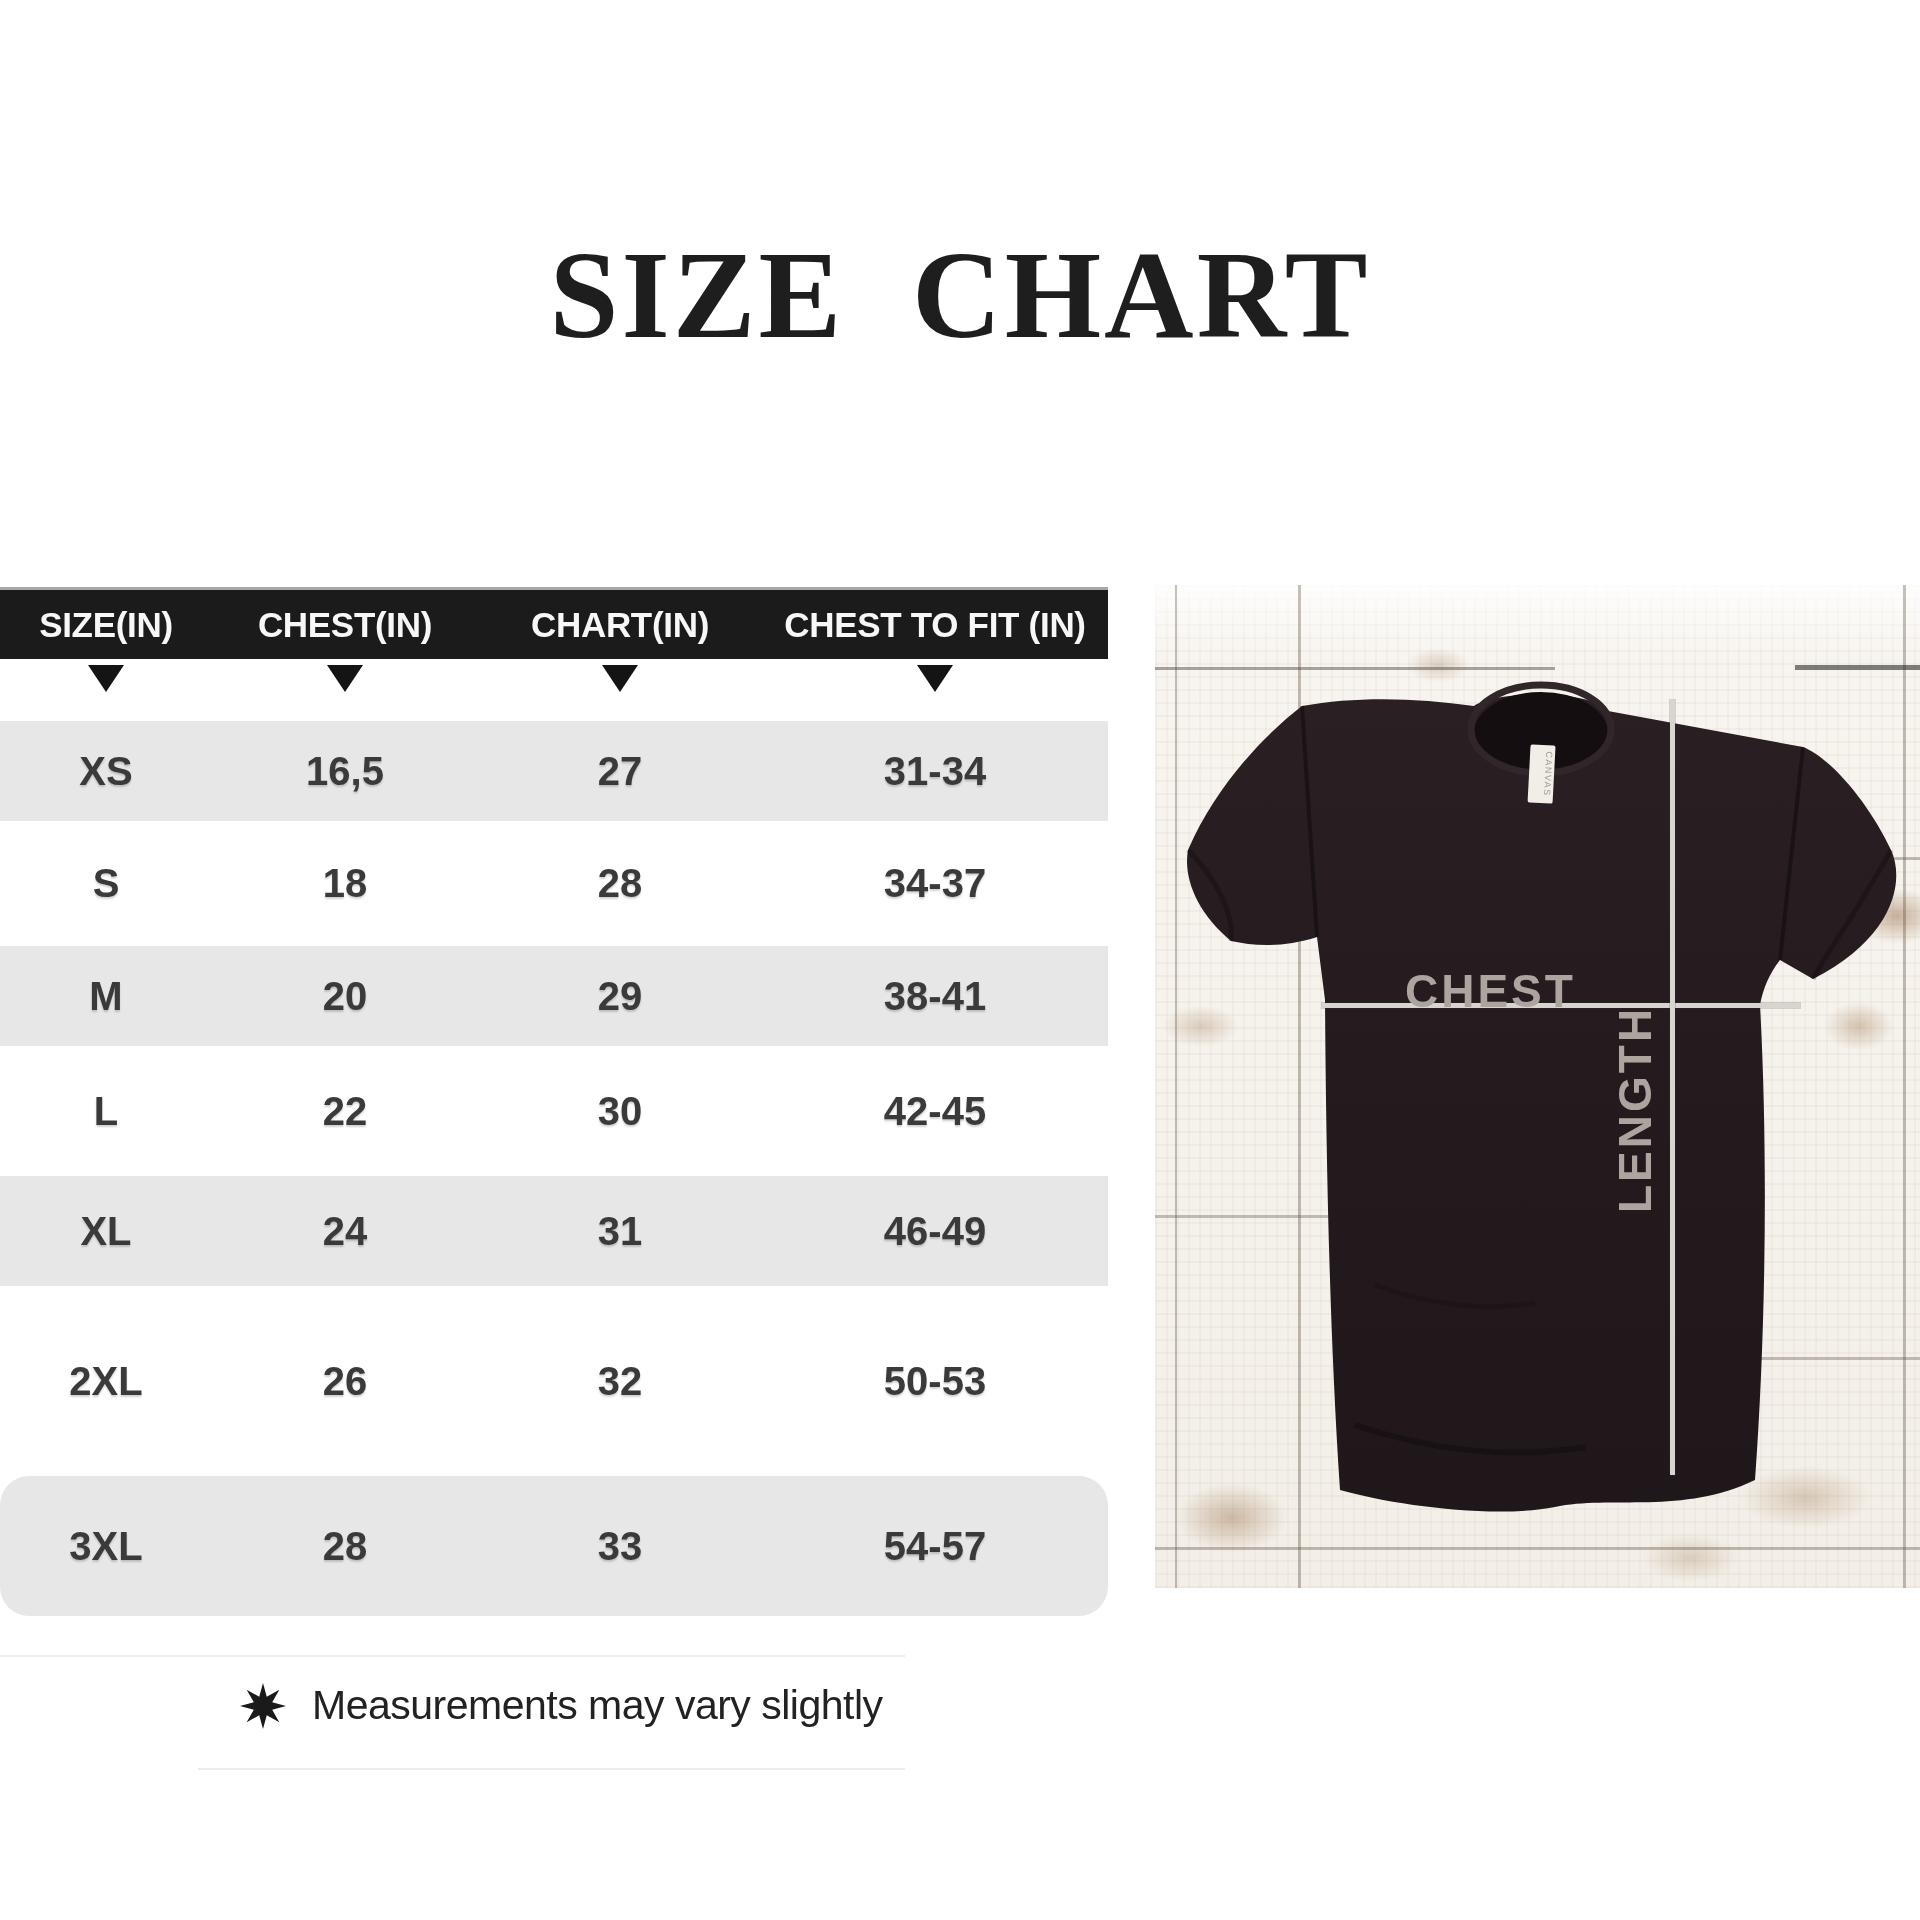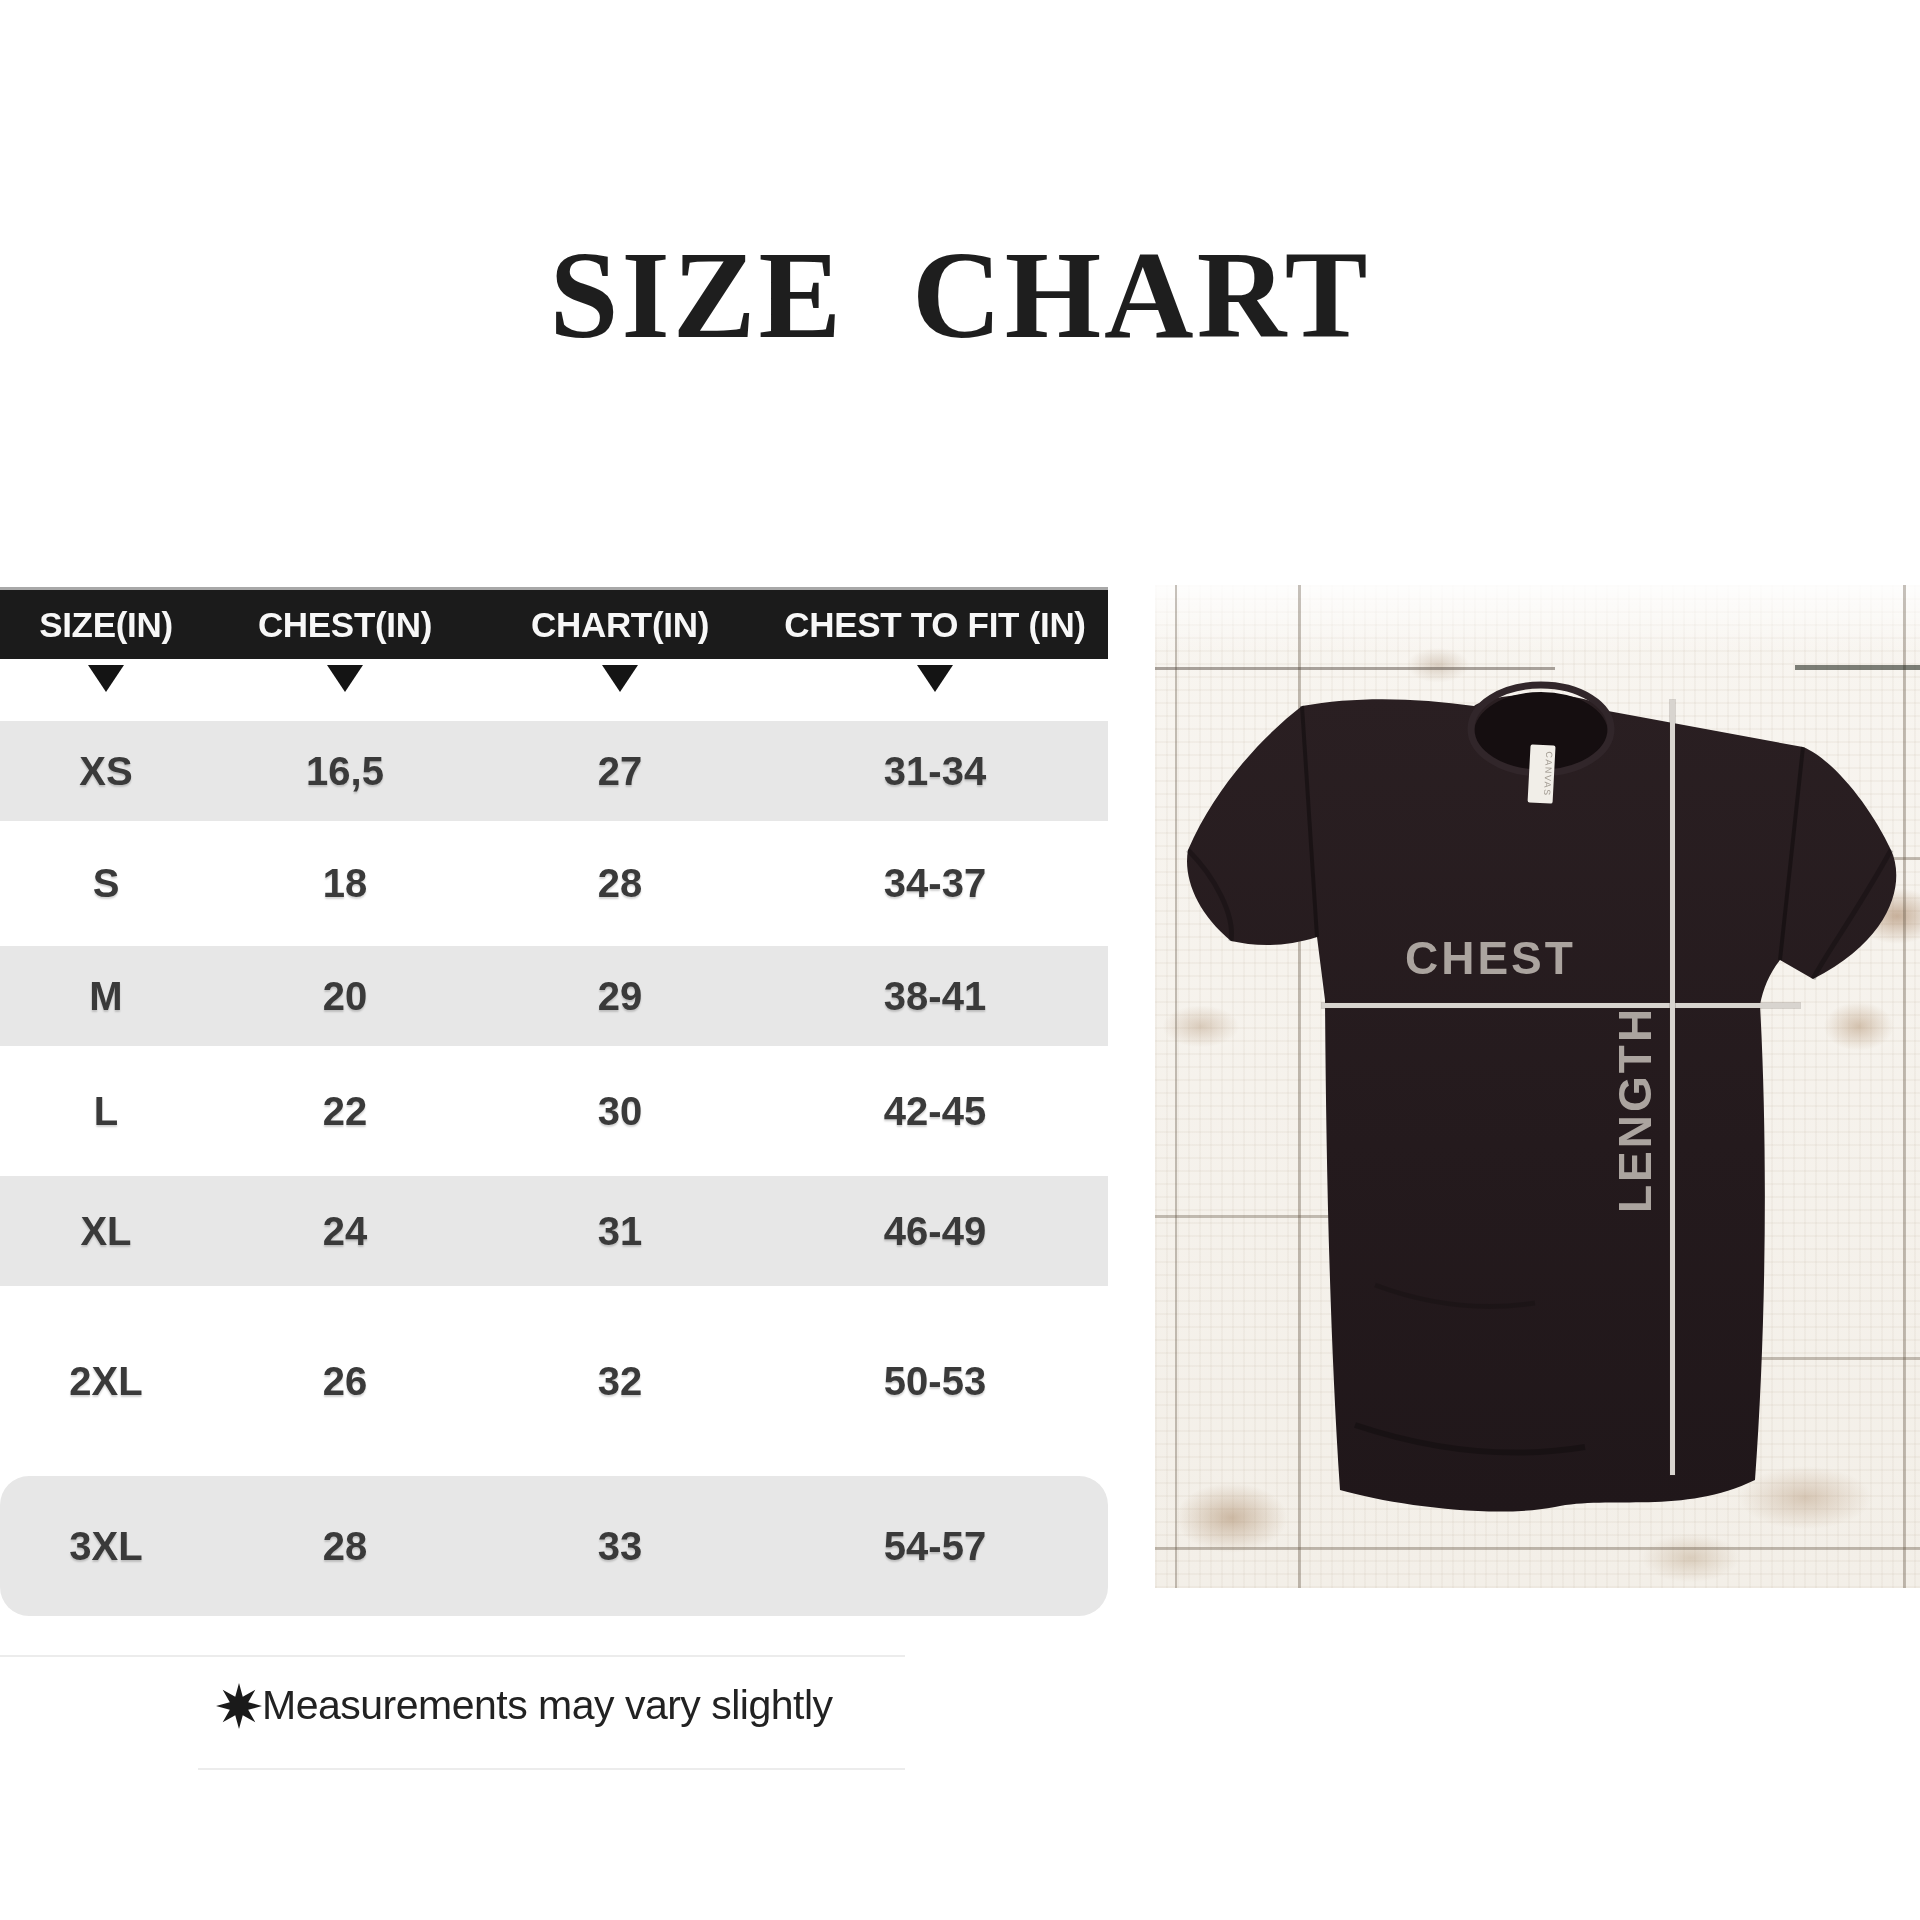--- a/index.html
+++ b/index.html
@@ -54,25 +54,25 @@
   .seam.h3{left:0;top:630px;width:180px;height:3px;}
   .seam.h4{left:600px;top:772px;width:165px;height:3px;}
   .seam.h5{left:0;top:962px;width:765px;height:3px;}
   .tee-svg{position:absolute;inset:0;}
 
   .measure-line{position:absolute;background:#d8d4cf;box-shadow:0 0 0 1px rgba(60,50,45,0.18);}
   .chest-line{left:167px;top:418px;width:478px;height:5px;}
   .length-line{left:515px;top:115px;width:5px;height:775px;}
   .measure-label{position:absolute;color:#aba49f;font-weight:bold;font-size:46px;
                  letter-spacing:3px;line-height:46px;text-align:center;}
-  .chest-label{left:250px;top:350px;width:160px;}
+  .chest-label{left:250px;top:383px;width:160px;}
   .length-label{left:395px;top:520px;width:170px;height:46px;transform:rotate(-90deg);}
 
   
-  .footnote{position:absolute;left:216px;top:1682px;display:flex;align-items:center;}
+  .footnote{position:absolute;left:240px;top:1682px;display:flex;align-items:center;gap:26px;}
   .footnote-text{font-size:41px;color:#222222;letter-spacing:-0.5px;}
   .rule{position:absolute;height:2px;background:#ececec;}
   .rule-top{left:0;top:1655px;width:905px;}
   .rule-bottom{left:198px;top:1768px;width:707px;}
 </style>
 </head>
 <body>
 
 <div class="page">
 

